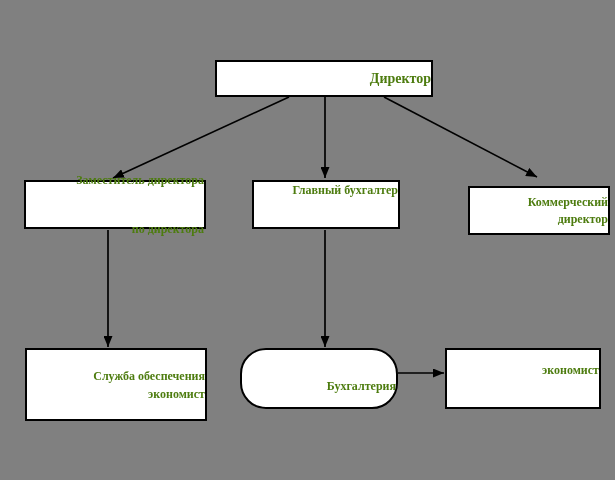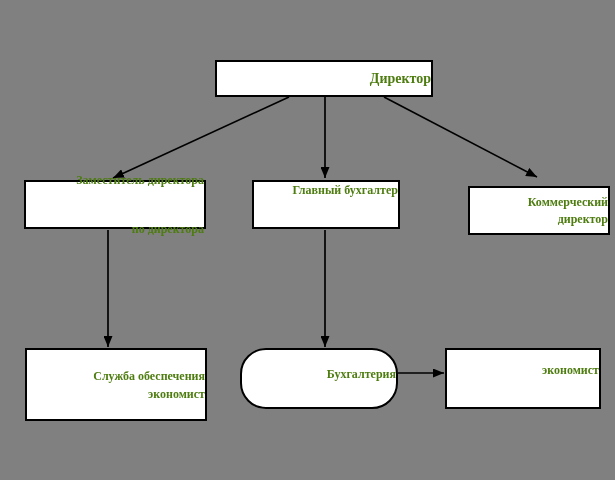--- a/index.html
+++ b/index.html
@@ -52,21 +52,21 @@
   #node-commercial-director {
     left: 468px; top: 186px; width: 142px; height: 49px;
   }
   #node-tech-service {
     left: 25px; top: 348px; width: 182px; height: 73px;
     line-height: 18px;
   }
   #node-accounting {
     left: 240px; top: 348px; width: 158px; height: 61px;
     justify-content: flex-start;
-    padding-top: 16px;
+    padding-top: 28px;
     border-radius: 26px;
   }
   #node-economist {
     left: 445px; top: 348px; width: 156px; height: 61px;
     justify-content: flex-start;
     padding-top: 12px;
   }
 </style>
 </head>
 <body>

